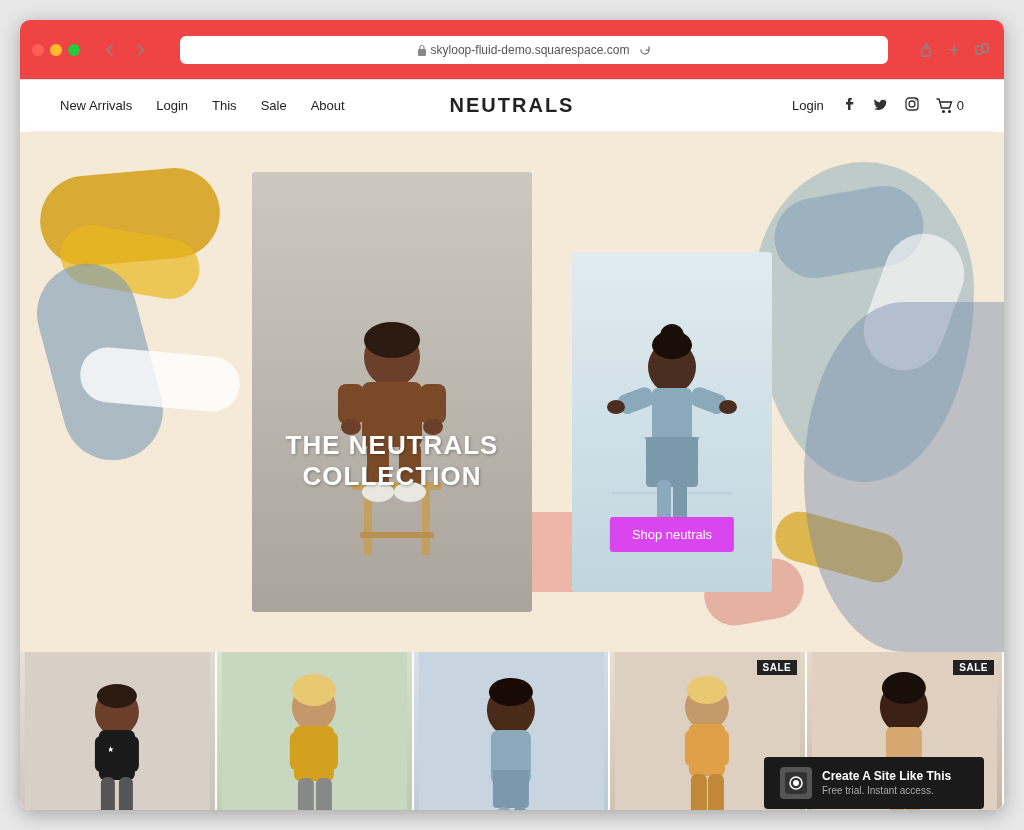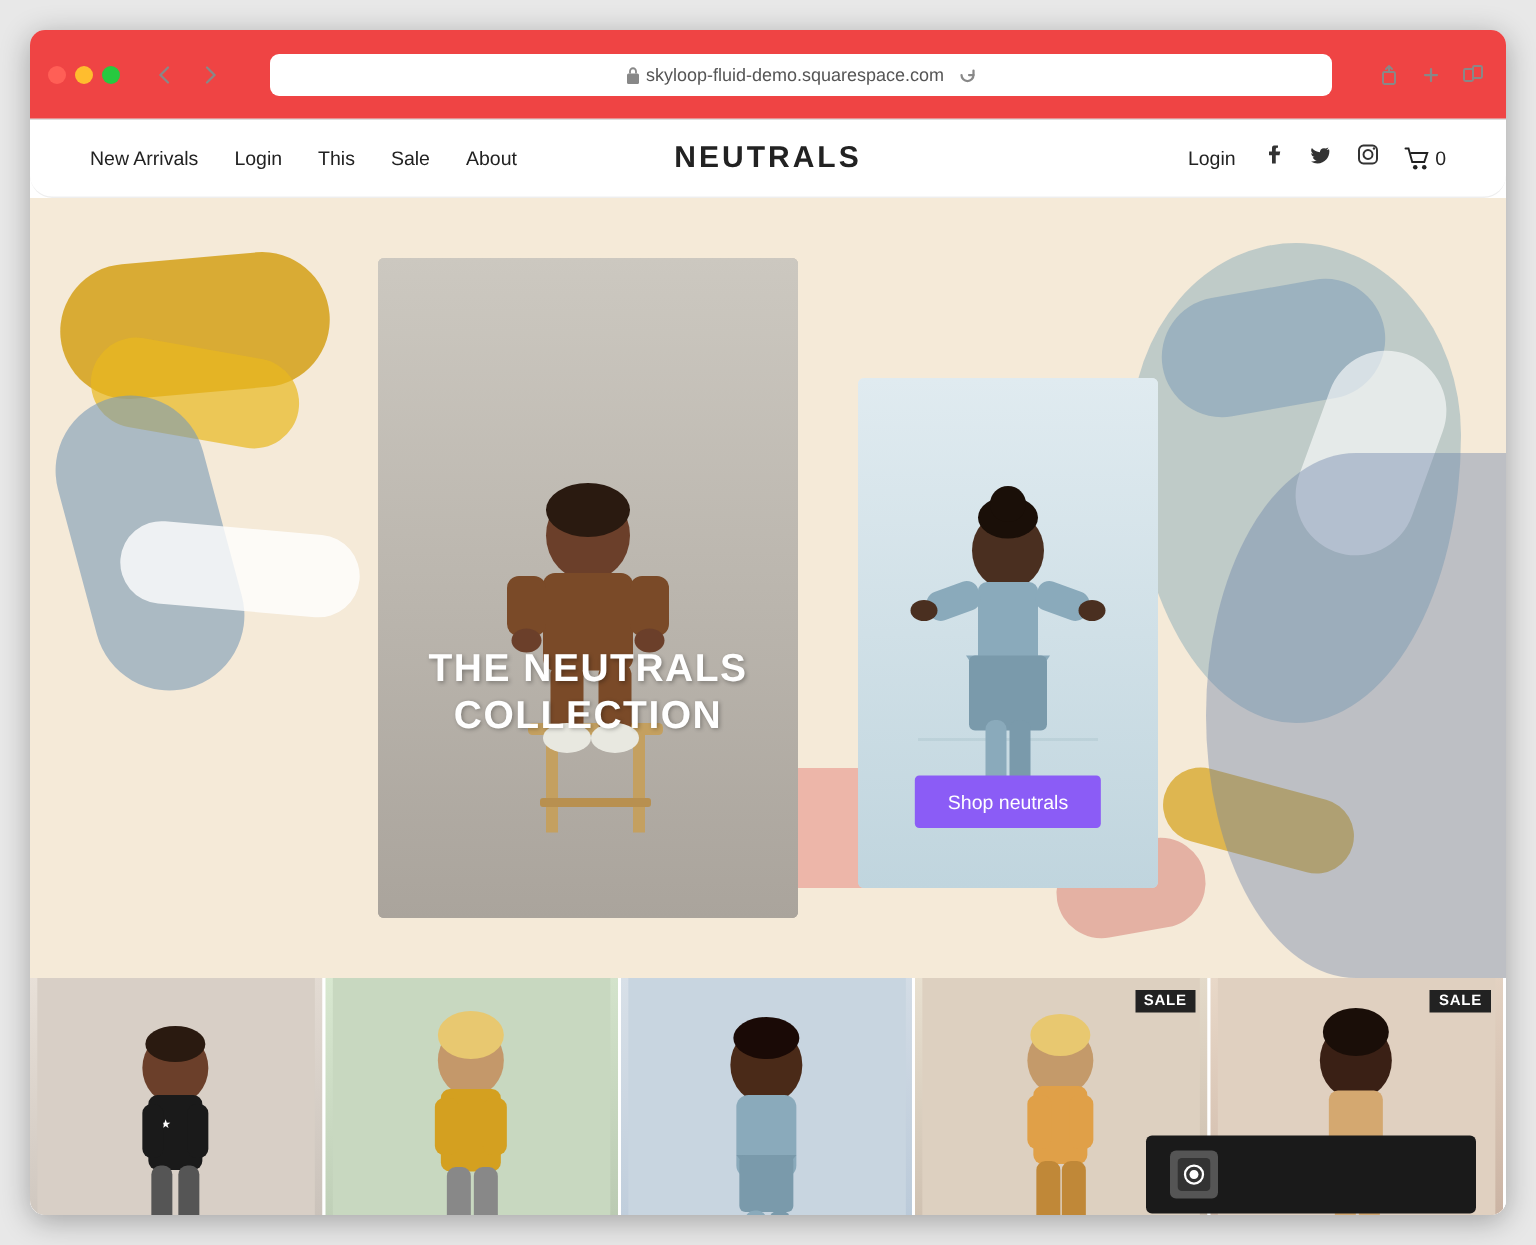--- a/index.html
+++ b/index.html
@@ -317,21 +317,21 @@
     .photo-card-right .photo-bg {
       width: 100%; height: 100%;
       background: linear-gradient(170deg, #e8eef2 0%, #c5d5dc 60%, #d0d8e0 100%);
     }
 
     .shop-btn {
       position: absolute;
       bottom: 40px;
       left: 50%;
       transform: translateX(-50%);
-      background: #8b5cf6;
+      background: #d946ef;
       color: #fff;
       border: none;
       padding: 10px 22px;
       font-size: 13px;
       border-radius: 3px;
       cursor: pointer;
       white-space: nowrap;
       z-index: 4;
     }
 
@@ -673,16 +673,20 @@
       </div>
 
       <div class="promo-bar">
         <div class="promo-icon">
           <svg width="22" height="22" viewBox="0 0 22 22">
             <rect width="22" height="22" rx="3" fill="#333"></rect>
             <path d="M5 11c0-3.3 2.7-6 6-6a6 6 0 016 6c0 3.3-2.7 6-6 6a6 6 0 01-6-6z" fill="none" stroke="#fff" stroke-width="1.5"></path>
             <path d="M8 11c0-1.7 1.3-3 3-3s3 1.3 3 3-1.3 3-3 3-3-1.3-3-3z" fill="#fff"></path>
           </svg>
         </div>
+        <div class="promo-text">
+          <div class="promo-title">Create A Site Like This</div>
+          <div class="promo-sub">Free trial. Instant access.</div>
+        </div>
       </div>
     </div>
   </div>
 </div>
 
 </body></html>

